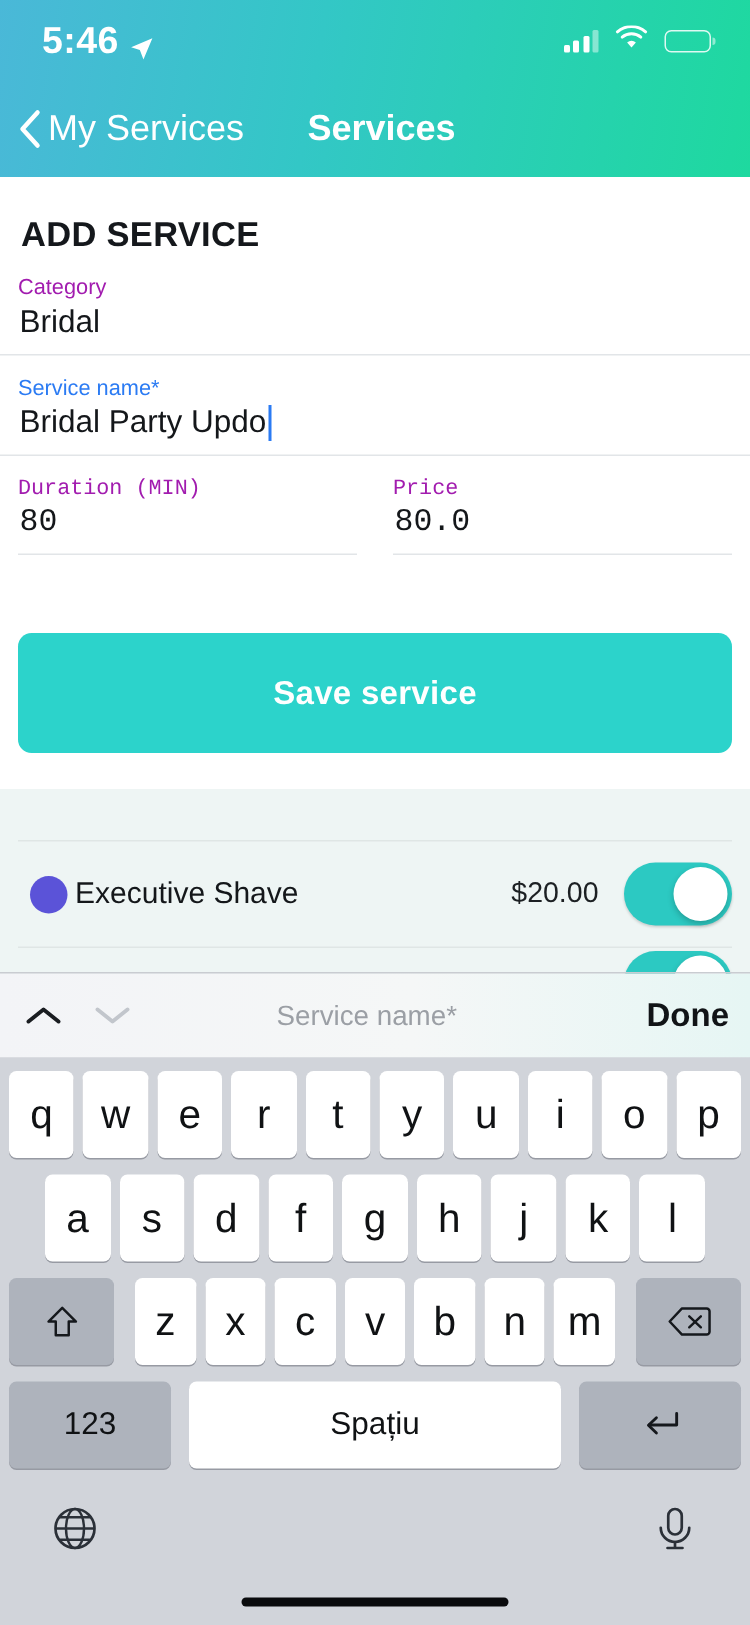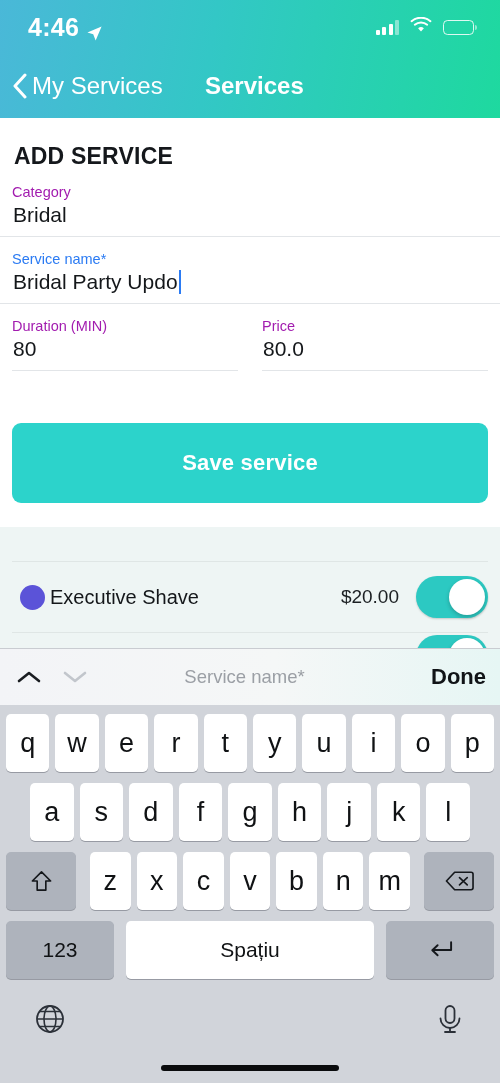--- a/index.html
+++ b/index.html
@@ -71,21 +71,21 @@
   .field-value {
     font-size: 21px; color: #14171A; padding: 3px 0 9px 1px;
     display: flex; align-items: center; min-height: 30px;
   }
   .field-underline { height: 1px; background: #E2E5E8; }
   .caret {
     display: inline-block; width: 2px; height: 24px;
     background: #2B7BF3; margin-left: 1px;
   }
   .row2 { display: flex; }
-  .row2 > .col { flex: 1 1 0; }
+  .row2 > .col { flex: 1 1 0; font-family: Liberation Mono, monospace; }
   .row2 > .col:first-child { padding-right: 12px; }
   .row2 > .col:last-child { padding-left: 12px; }
 
   .save-wrap { background: #fff; padding: 52px 12px 24px 12px; }
   .save-btn {
     display: block; width: 100%; height: 80px; border: 0; cursor: pointer;
     background: #2CD3CB; color: #fff; border-radius: 9px;
     font-family: inherit; font-size: 22px; font-weight: bold; letter-spacing: .2px;
   }
 
@@ -166,21 +166,21 @@
   }
 </style>
 </head>
 <body>
 
 <div id="phone">
 
   <div class="header" style="background: linear-gradient(100deg, rgb(74, 184, 216) 0%, rgb(51, 199, 198) 42%, rgb(30, 217, 159) 100%);">
     <div class="statusbar">
       <div class="sb-time">
-        <span>4:46</span>
+        <span>5:46</span>
         <span class="sb-loc">
           <svg viewBox="0 0 24 24" width="17" height="17">
               <path d="M22 2 2 10.5l8.2 2.6L13.6 22z" fill="#fff"></path>
             </svg>
         </span>
       </div>
       <div class="sb-right">
         <span class="bars">
             <i></i>
             <i></i>

